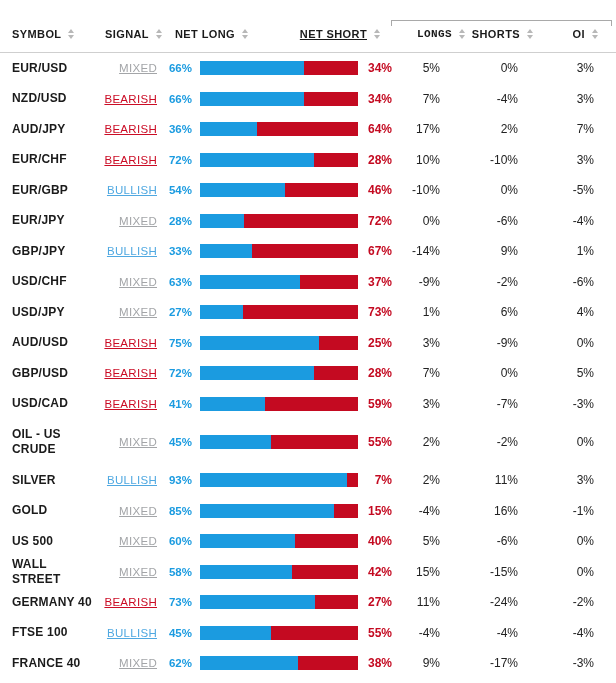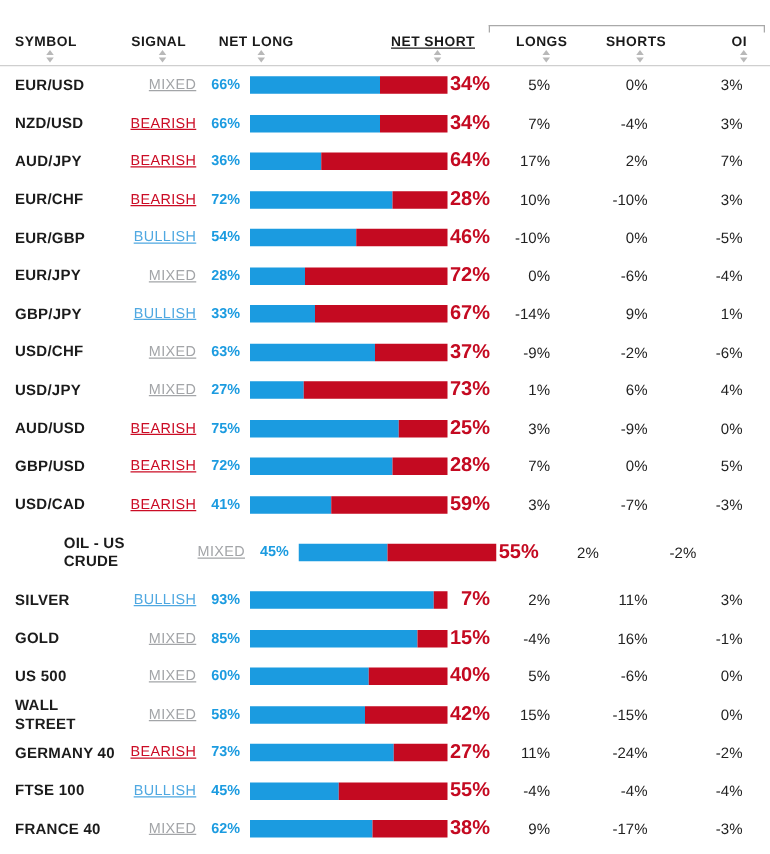--- a/index.html
+++ b/index.html
@@ -17,48 +17,47 @@
     text-align:center;font-weight:700;font-size:11px;letter-spacing:.4px;color:#1a1a1a;
   }
   .bracket{
     position:absolute;left:391px;right:4px;top:20px;height:5px;
     border:1px solid #a9a9a9;border-bottom:none;
   }
   .hcell{
     position:absolute;top:28px;display:flex;align-items:center;
     font-weight:700;font-size:11px;letter-spacing:.4px;color:#1a1a1a;white-space:nowrap;
     cursor:pointer;
-    flex-direction:column;
   }
   .h-symbol{left:12px;} .h-signal{left:105px;} .h-netlong{left:175px;}
-  .h-netshort{right:236px;text-decoration:underline;} .h-longs{right:162px;} .h-shorts{right:83px;align-items:center;} .h-oi{right:18px;padding-left:29px;}
+  .h-netshort{right:236px;text-decoration:underline;} .h-longs{right:151px;font-family:Liberation Mono, monospace;} .h-shorts{right:83px;align-items:center;} .h-oi{right:18px;padding-left:29px;}
 
   .sort{display:inline-flex;flex-direction:column;gap:2px;margin-left:7px;}
   .sort i{display:block;width:0;height:0;border-left:3.5px solid transparent;border-right:3.5px solid transparent;}
   .sort .up{border-bottom:4px solid #b8b8b8;}
   .sort .dn{border-top:4px solid #b8b8b8;}
 
   
   .row{
     display:flex;align-items:center;min-height:30.5px;
     font-size:12px;color:#222;cursor:pointer;
   }
-  .row.tall{min-height:46px;padding-left:39px;}
+  .row.tall{min-height:46px;}
   .cell{box-sizing:border-box;white-space:nowrap;}
   .cell.symbol{
     flex:0 0 95px;padding-left:12px;font-weight:700;color:#1b1b1b;
     letter-spacing:.2px;white-space:normal;line-height:15px;
   }
   .cell.signal{flex:0 0 62px;text-align:right;font-size:11.5px;letter-spacing:.3px;text-decoration:underline;}
   .cell.netlong{flex:0 0 35px;text-align:right;font-weight:700;font-size:11.5px;color:var(--blue);}
   .bar{flex:0 0 158px;margin-left:8px;height:14px;display:flex;}
   .seg{height:100%;}
   .seg.blue{background:var(--blue);}
   .seg.red{background:var(--red);flex:1;}
-  .cell.netshort{flex:0 0 34px;text-align:right;font-weight:700;font-size:16px;color:var(--red);}
+  .cell.netshort{flex:0 0 34px;text-align:right;font-weight:700;font-size:12px;color:var(--red);}
   .cell.longs{flex:0 0 48px;text-align:right;}
   .cell.shorts{flex:0 0 78px;text-align:right;}
   .cell.oi{flex:0 0 76px;text-align:right;}
 </style>
 </head>
 <body>
 
 <div class="table">
   <div class="header">
     <div class="bracket"></div>

